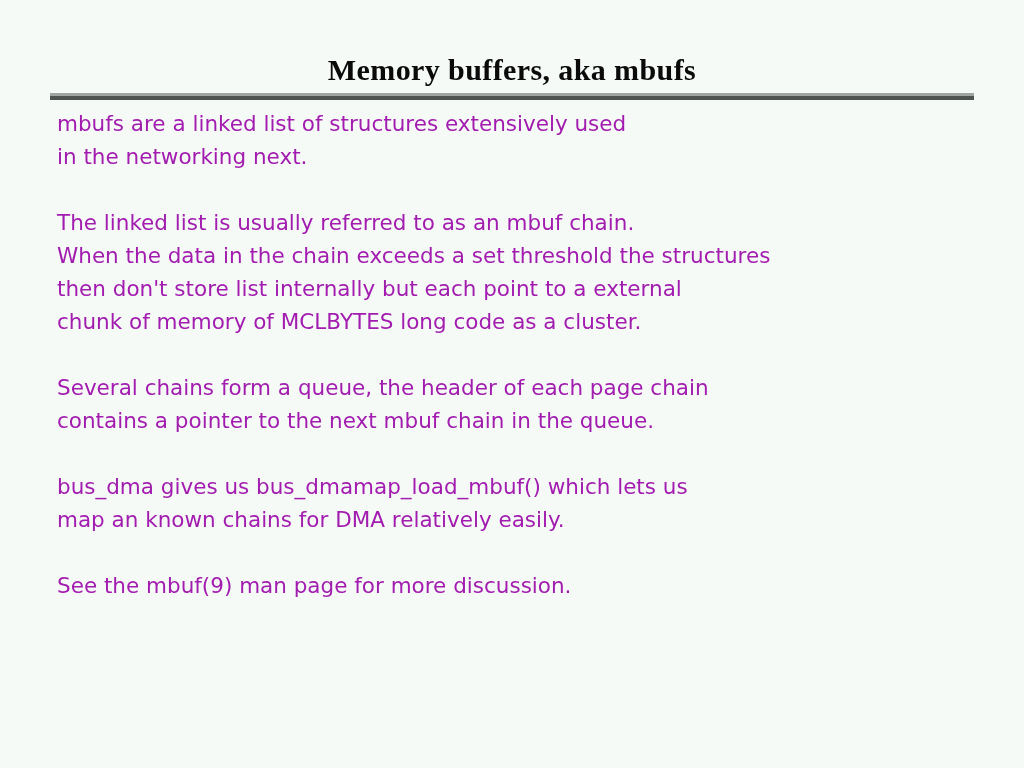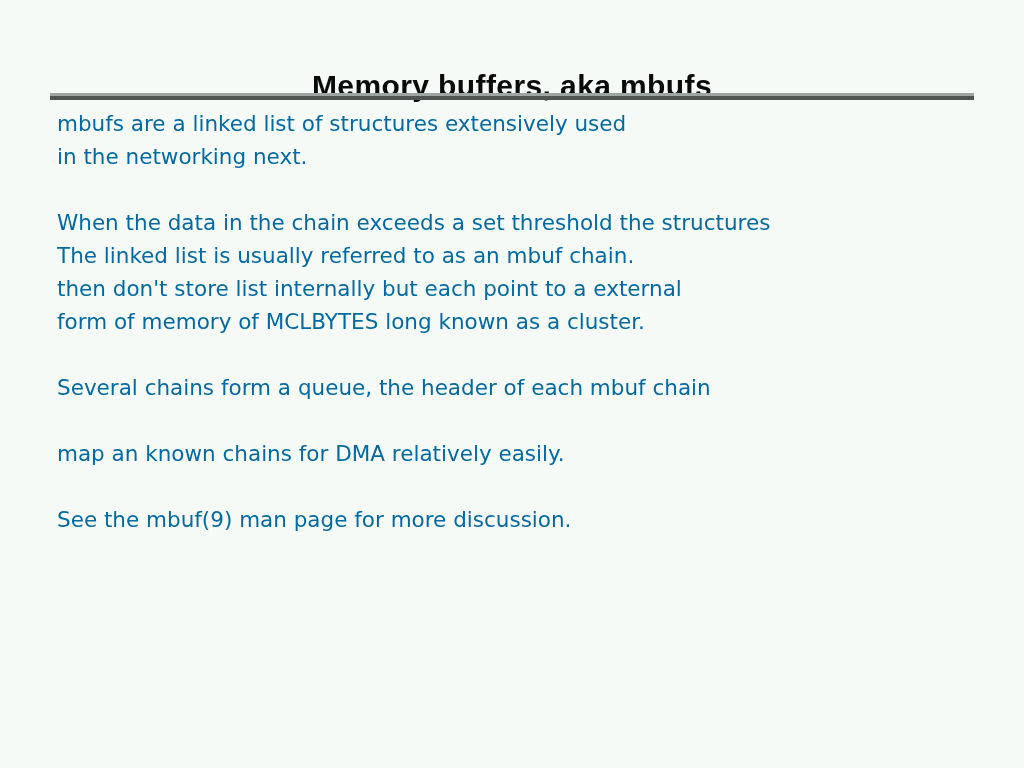--- a/index.html
+++ b/index.html
@@ -20,24 +20,24 @@
     width: 1024px;
     height: 768px;
     background: #f6faf7;
     box-sizing: border-box;
   }
 
   
   .slide-title {
     position: absolute;
     left: 0;
-    top: 68px;
+    top: 52px;
     width: 1024px;
     text-align: center;
-    font-family: Liberation Sans, sans-serif;
+    font-family: Liberation Serif, serif;
     font-weight: bold;
     font-size: 30px;
     line-height: 36px;
     letter-spacing: 0.4px;
     color: #0a0a0a;
     white-space: pre;
   }
 
   
   .title-rule {
@@ -66,21 +66,21 @@
 
   
   .body-text {
     position: absolute;
     left: 57px;
     top: 107px;
     width: 940px;
     font-family: "DejaVu Sans", sans-serif;
     font-size: 21.5px;
     line-height: 33px;
-    color: #0369a1;
+    color: #a21caf;
   }
   .para {
     margin: 0 0 33px 0;
   }
   .para:last-child {
     margin-bottom: 0;
   }
   .line {
     display: block;
     white-space: pre;
@@ -99,31 +99,33 @@
   </div>
 
   <div class="body-text">
 
     <div class="para">
       <span class="line">mbufs are a linked list of structures extensively used</span>
       <span class="line">in the networking next.</span>
     </div>
 
     <div class="para">
+      <span class="line">The linked list is usually referred to as an mbuf chain.</span>
       <span class="line">When the data in the chain exceeds a set threshold the structures</span>
-      <span class="line">The linked list is usually referred to as an mbuf chain.</span>
       <span class="line">then don't store list internally but each point to a external</span>
-      <span class="line">form of memory of MCLBYTES long known as a cluster.</span>
+      <span class="line">chunk of memory of MCLBYTES long code as a cluster.</span>
     </div>
 
     <div class="para">
-      <span class="line">Several chains form a queue, the header of each mbuf chain</span>
+      <span class="line">Several chains form a queue, the header of each page chain</span>
+      <span class="line">contains a pointer to the next mbuf chain in the queue.</span>
     </div>
 
     <div class="para">
+      <span class="line">bus_dma gives us bus_dmamap_load_mbuf() which lets us</span>
       <span class="line">map an known chains for DMA relatively easily.</span>
     </div>
 
     <div class="para">
       <span class="line">See the mbuf(9) man page for more discussion.</span>
     </div>
 
   </div>
 </div>
 

